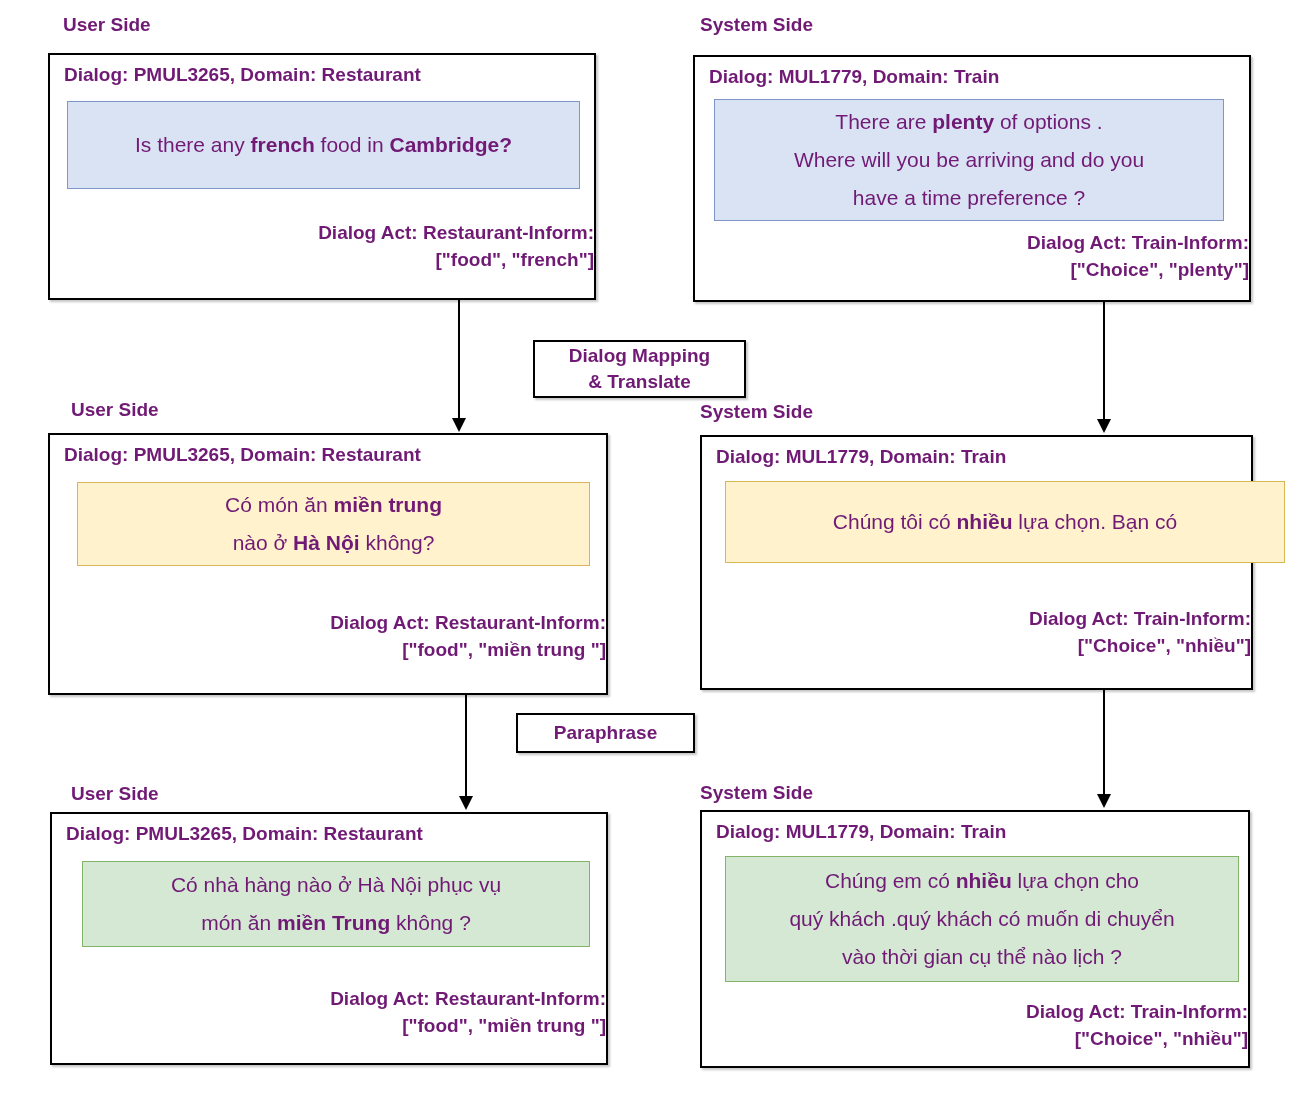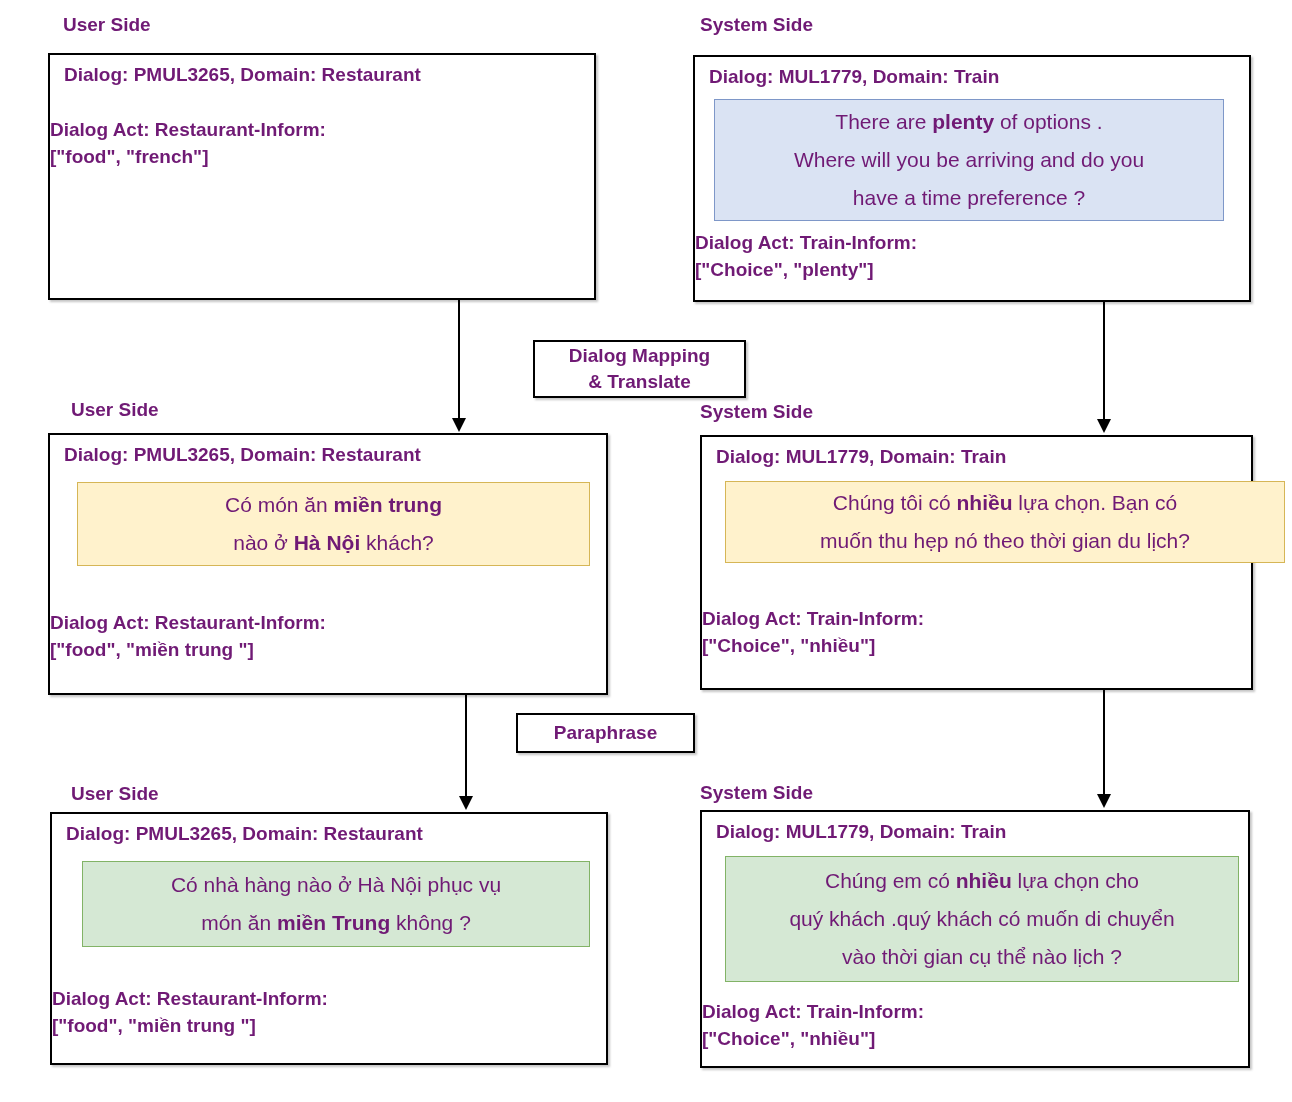--- a/index.html
+++ b/index.html
@@ -39,21 +39,21 @@
     text-align: center;
     font-size: 21px;
     line-height: 38px;
     border: 1px solid;
   }
   .utt.blue   { background: var(--blue-fill);   border-color: var(--blue-border); }
   .utt.yellow { background: var(--yellow-fill); border-color: var(--yellow-border); }
   .utt.green  { background: var(--green-fill);  border-color: var(--green-border); }
   .b { font-weight: 700; }
   .act {
-    text-align: left;
+    text-align: right;
     font-size: 19px;
     font-weight: 700;
     line-height: 27px;
   }
   .process-box {
     position: absolute;
     background: #ffffff;
     border: 2px solid var(--box-border);
     box-shadow: 2px 2px 2px rgba(128,128,128,0.45);
     display: flex;
@@ -84,20 +84,25 @@
 </head>
 <body>
 
 <div class="canvas">
 
   <div class="side-label" style="left:63px; top:14px;">User Side</div>
   <div class="side-label" style="left:700px; top:14px;">System Side</div>
 
   <div class="panel" style="left:48px; top:53px; width:548px; height:247px;">
     <div class="hdr">Dialog: PMUL3265, Domain: Restaurant</div>
+    <div class="utt blue" style="margin:15px 0 0 17px; width:513px; height:88px;">
+        <div>
+          <div><span>Is there any </span><span class="b">french</span><span> food in </span><span class="b">Cambridge?</span></div>
+        </div>
+      </div>
     <div class="act" style="margin-top:30px;">
       <div>Dialog Act: Restaurant-Inform:</div>
       <div>["food", "french"]</div>
     </div>
   </div>
 
   <div class="panel" style="left:693px; top:55px; width:558px; height:247px;">
     <div class="hdr">Dialog: MUL1779, Domain: Train</div>
     <div class="utt blue" style="margin:11px 0 0 19px; width:510px; height:122px;">
         <div>
@@ -123,35 +128,34 @@
     </div>
 
   <div class="side-label" style="left:71px; top:399px;">User Side</div>
   <div class="side-label" style="left:700px; top:401px;">System Side</div>
 
   <div class="panel" style="left:48px; top:433px; width:560px; height:262px;">
     <div class="hdr">Dialog: PMUL3265, Domain: Restaurant</div>
     <div class="utt yellow" style="margin:16px 0 0 27px; width:513px; height:84px;">
         <div>
           <div><span>Có món ăn </span><span class="b">miền trung</span></div>
-          <div><span>nào ở </span><span class="b">Hà Nội</span><span> khách?</span></div>
+          <div><span>nào ở </span><span class="b">Hà Nội</span><span> không?</span></div>
         </div>
       </div>
     <div class="act" style="margin-top:43px;">
       <div>Dialog Act: Restaurant-Inform:</div>
       <div>["food", "miền trung "]</div>
     </div>
   </div>
 
   <div class="panel" style="left:700px; top:435px; width:553px; height:255px;">
     <div class="hdr">Dialog: MUL1779, Domain: Train</div>
     <div class="utt yellow" style="margin:13px 0 0 23px; width:560px; height:82px;">
         <div>
           <div><span>Chúng tôi có </span><span class="b">nhiều</span><span> lựa chọn. Bạn có</span></div>
-          <div><span>muốn thu hẹp nó theo thời gian du lịch?</span></div>
         </div>
       </div>
     <div class="act" style="margin-top:42px;">
       <div>Dialog Act: Train-Inform:</div>
       <div>["Choice", "nhiều"]</div>
     </div>
   </div>
 
   <div class="arrow" style="left:465px; top:695px; height:101px;"></div>
   <div class="arrow" style="left:1103px; top:690px; height:104px;"></div>

